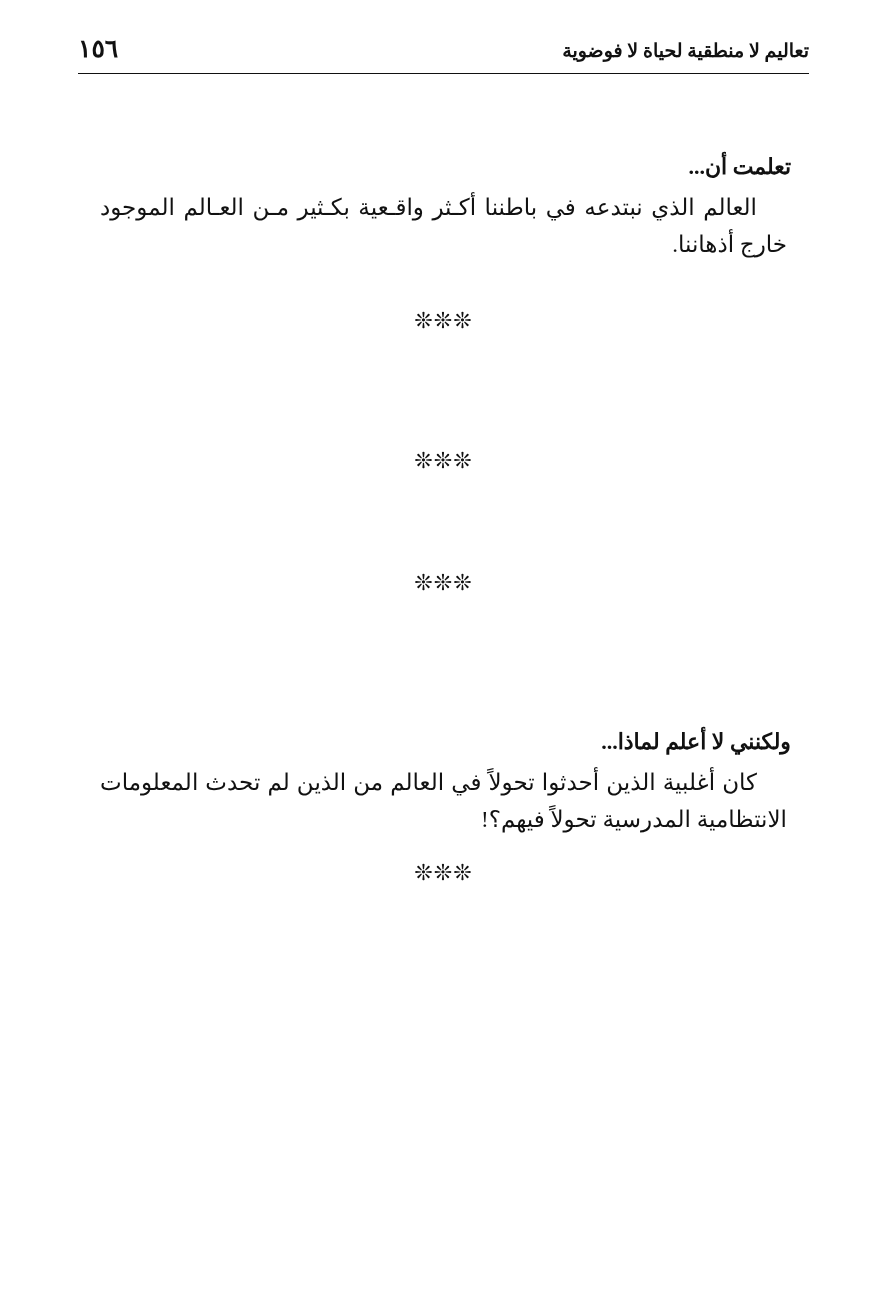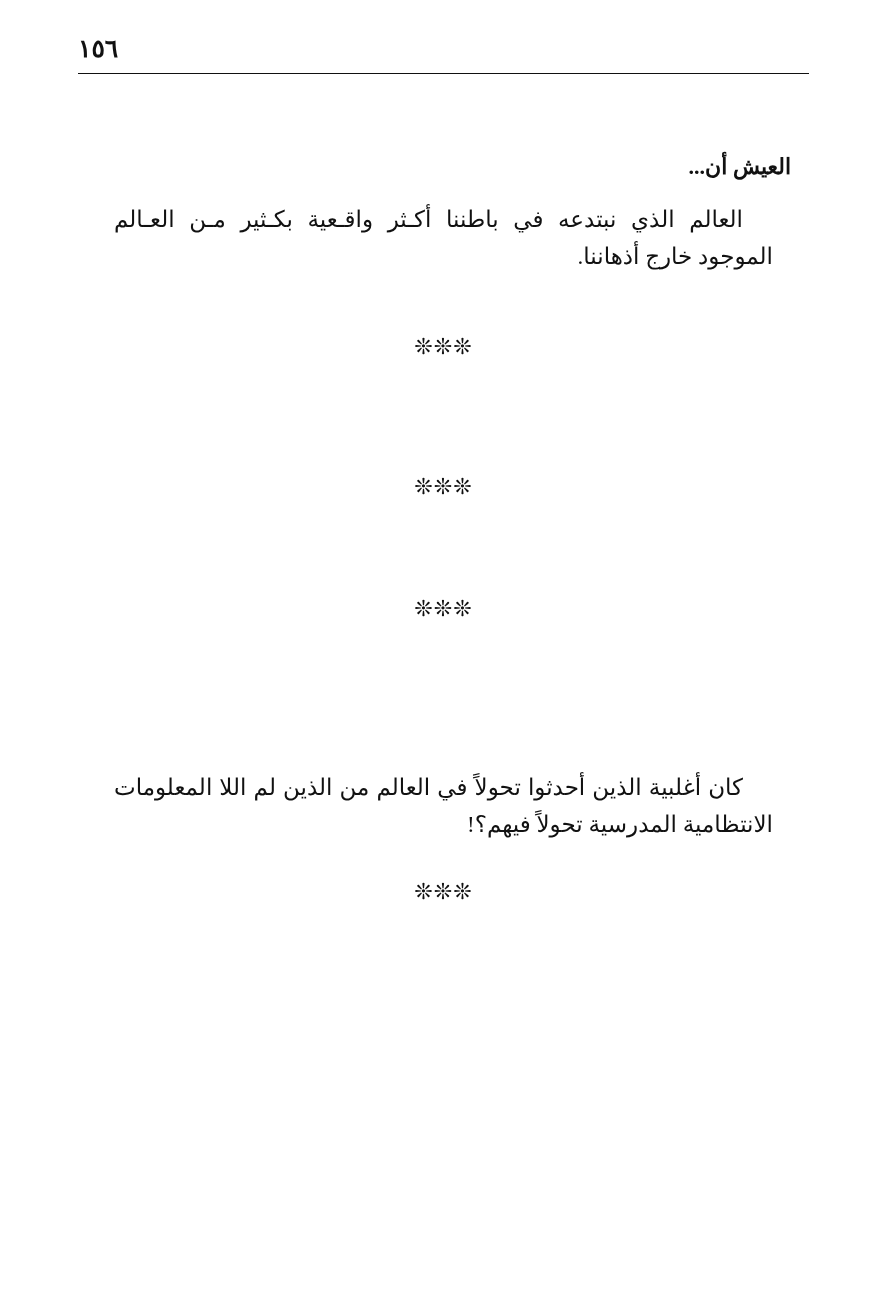--- a/index.html
+++ b/index.html
@@ -64,21 +64,21 @@
     font-weight: bold;
     text-align: right;
     margin: 0 0 6px 0;
     line-height: 1.5;
     letter-spacing: -0.2px;
   }
 
   .para {
     font-size: 23px;
     line-height: 1.62;
-    margin: 18px;
+    margin: 4px;
     text-align: justify;
     text-justify: inter-word;
     text-indent: 30px;
   }
 
   .divider {
     text-align: center;
     font-size: 22px;
     letter-spacing: 1px;
     margin: 0;
@@ -95,42 +95,44 @@
   .sp-f { height: 128px; }
   .sp-g { height: 18px; }
 </style>
 </head>
 <body>
 
 <div class="page">
 
   <div class="header">
     <div class="header-page-number">١٥٦</div>
+    <div class="header-title">تعاليم لا منطقية لحياة لا فوضوية</div>
   </div>
 
   <div class="content">
 
-    <div class="section-heading">العيش أن...</div>
+    <div class="section-heading">تعلمت أن...</div>
 
     <p class="para">العالم الذي نبتدعه في باطننا أكـثر واقـعية بكـثير مـن العـالم الموجود خارج أذهاننا.</p>
 
     <div class="sp-a"></div>
     <div class="divider">❊❊❊</div>
     <div class="sp-b"></div>
 
 
     <div class="sp-c"></div>
     <div class="divider">❊❊❊</div>
     <div class="sp-d"></div>
 
 
     <div class="sp-e"></div>
     <div class="divider">❊❊❊</div>
     <div class="sp-f"></div>
 
+    <div class="section-heading">ولكنني لا أعلم لماذا...</div>
 
-    <p class="para">كان أغلبية الذين أحدثوا تحولاً في العالم من الذين لم اللا المعلومات الانتظامية المدرسية تحولاً فيهم؟!</p>
+    <p class="para">كان أغلبية الذين أحدثوا تحولاً في العالم من الذين لم تحدث المعلومات الانتظامية المدرسية تحولاً فيهم؟!</p>
 
     <div class="sp-g"></div>
     <div class="divider">❊❊❊</div>
 
   </div>
 </div>
 
 </body></html>

